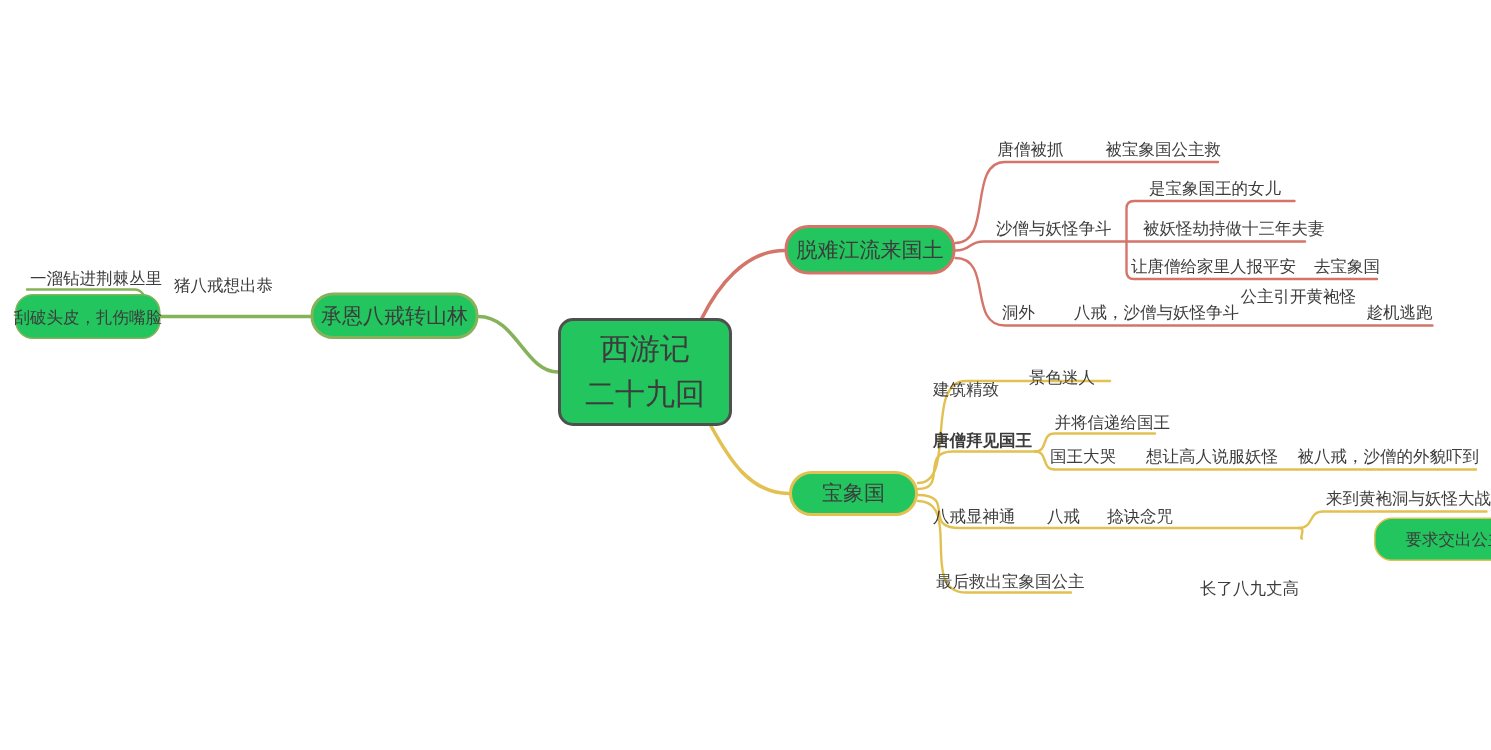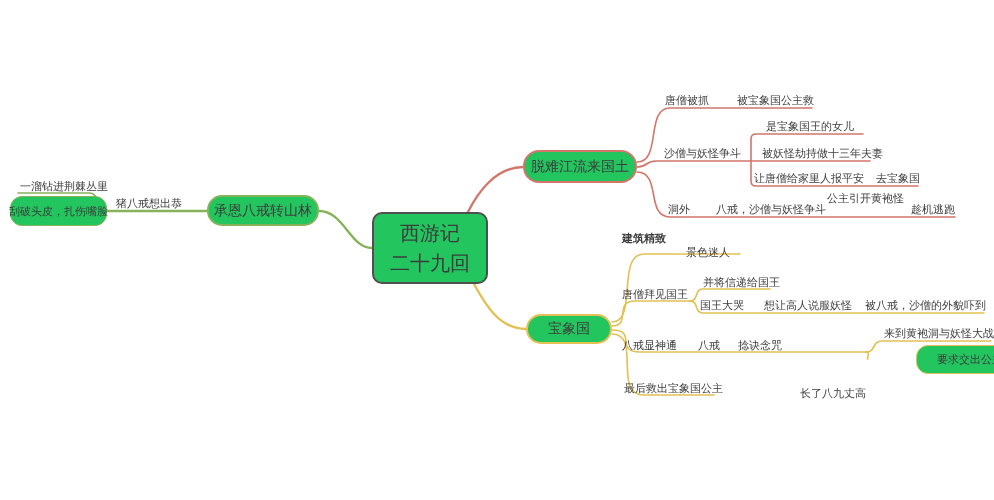--- a/index.html
+++ b/index.html
@@ -74,41 +74,41 @@
     <path class="yellow thin" d="M 866 352 C 871 352 866 359 868 359"></path>
     <path class="yellow thin" d="M 612 334 C 642 334 612 395 644 395 L 714 395"></path>
   </svg>
 
   <div class="node center">
     <div>西游记</div>
     <div>二十九回</div>
   </div>
 
   <div class="node main-left">承恩八戒转山林</div>
-  <div class="lbl" style="left:116px;top:185px;margin-top:12px;">猪八戒想出恭</div>
+  <div class="lbl" style="left:116px;top:185px;">猪八戒想出恭</div>
   <div class="lbl" style="left:20px;top:180px;">一溜钻进荆棘丛里</div>
   <div class="node leaf-green">刮破头皮，扎伤嘴脸</div>
 
   <div class="node main-top">脱难江流来国土</div>
   <div class="lbl" style="left:665px;top:94px;">唐僧被抓</div>
   <div class="lbl" style="left:737px;top:94px;">被宝象国公主救</div>
   <div class="lbl" style="left:664px;top:147px;">沙僧与妖怪争斗</div>
   <div class="lbl" style="left:766px;top:120px;">是宝象国王的女儿</div>
   <div class="lbl" style="left:762px;top:147px;">被妖怪劫持做十三年夫妻</div>
   <div class="lbl" style="left:754px;top:172px;">让唐僧给家里人报平安</div>
   <div class="lbl" style="left:876px;top:172px;">去宝象国</div>
   <div class="lbl" style="left:668px;top:203px;">洞外</div>
   <div class="lbl" style="left:716px;top:203px;">八戒，沙僧与妖怪争斗</div>
   <div class="lbl" style="left:827px;top:192px;">公主引开黄袍怪</div>
   <div class="lbl" style="left:911px;top:203px;">趁机逃跑</div>
 
   <div class="node main-bottom">宝象国</div>
-  <div class="lbl" style="left:622px;top:232px;font-weight:bold;">建筑精致</div>
+  <div class="lbl" style="left:622px;top:254px;">建筑精致</div>
   <div class="lbl" style="left:686px;top:246px;">景色迷人</div>
-  <div class="lbl" style="left:622px;top:288px;">唐僧拜见国王</div>
+  <div class="lbl" style="left:622px;top:288px;font-weight:bold;">唐僧拜见国王</div>
   <div class="lbl" style="left:703px;top:276px;">并将信递给国王</div>
   <div class="lbl" style="left:700px;top:299px;">国王大哭</div>
   <div class="lbl" style="left:764px;top:299px;">想让高人说服妖怪</div>
   <div class="lbl" style="left:865px;top:299px;">被八戒，沙僧的外貌吓到</div>
   <div class="lbl" style="left:622px;top:339px;">八戒显神通</div>
   <div class="lbl" style="left:698px;top:339px;">八戒</div>
   <div class="lbl" style="left:738px;top:339px;">捻诀念咒</div>
   <div class="lbl" style="left:800px;top:339px;margin-top:48px;">长了八九丈高</div>
   <div class="lbl" style="left:884px;top:327px;">来到黄袍洞与妖怪大战</div>
   <div class="node leaf-yellow">要求交出公主</div>

